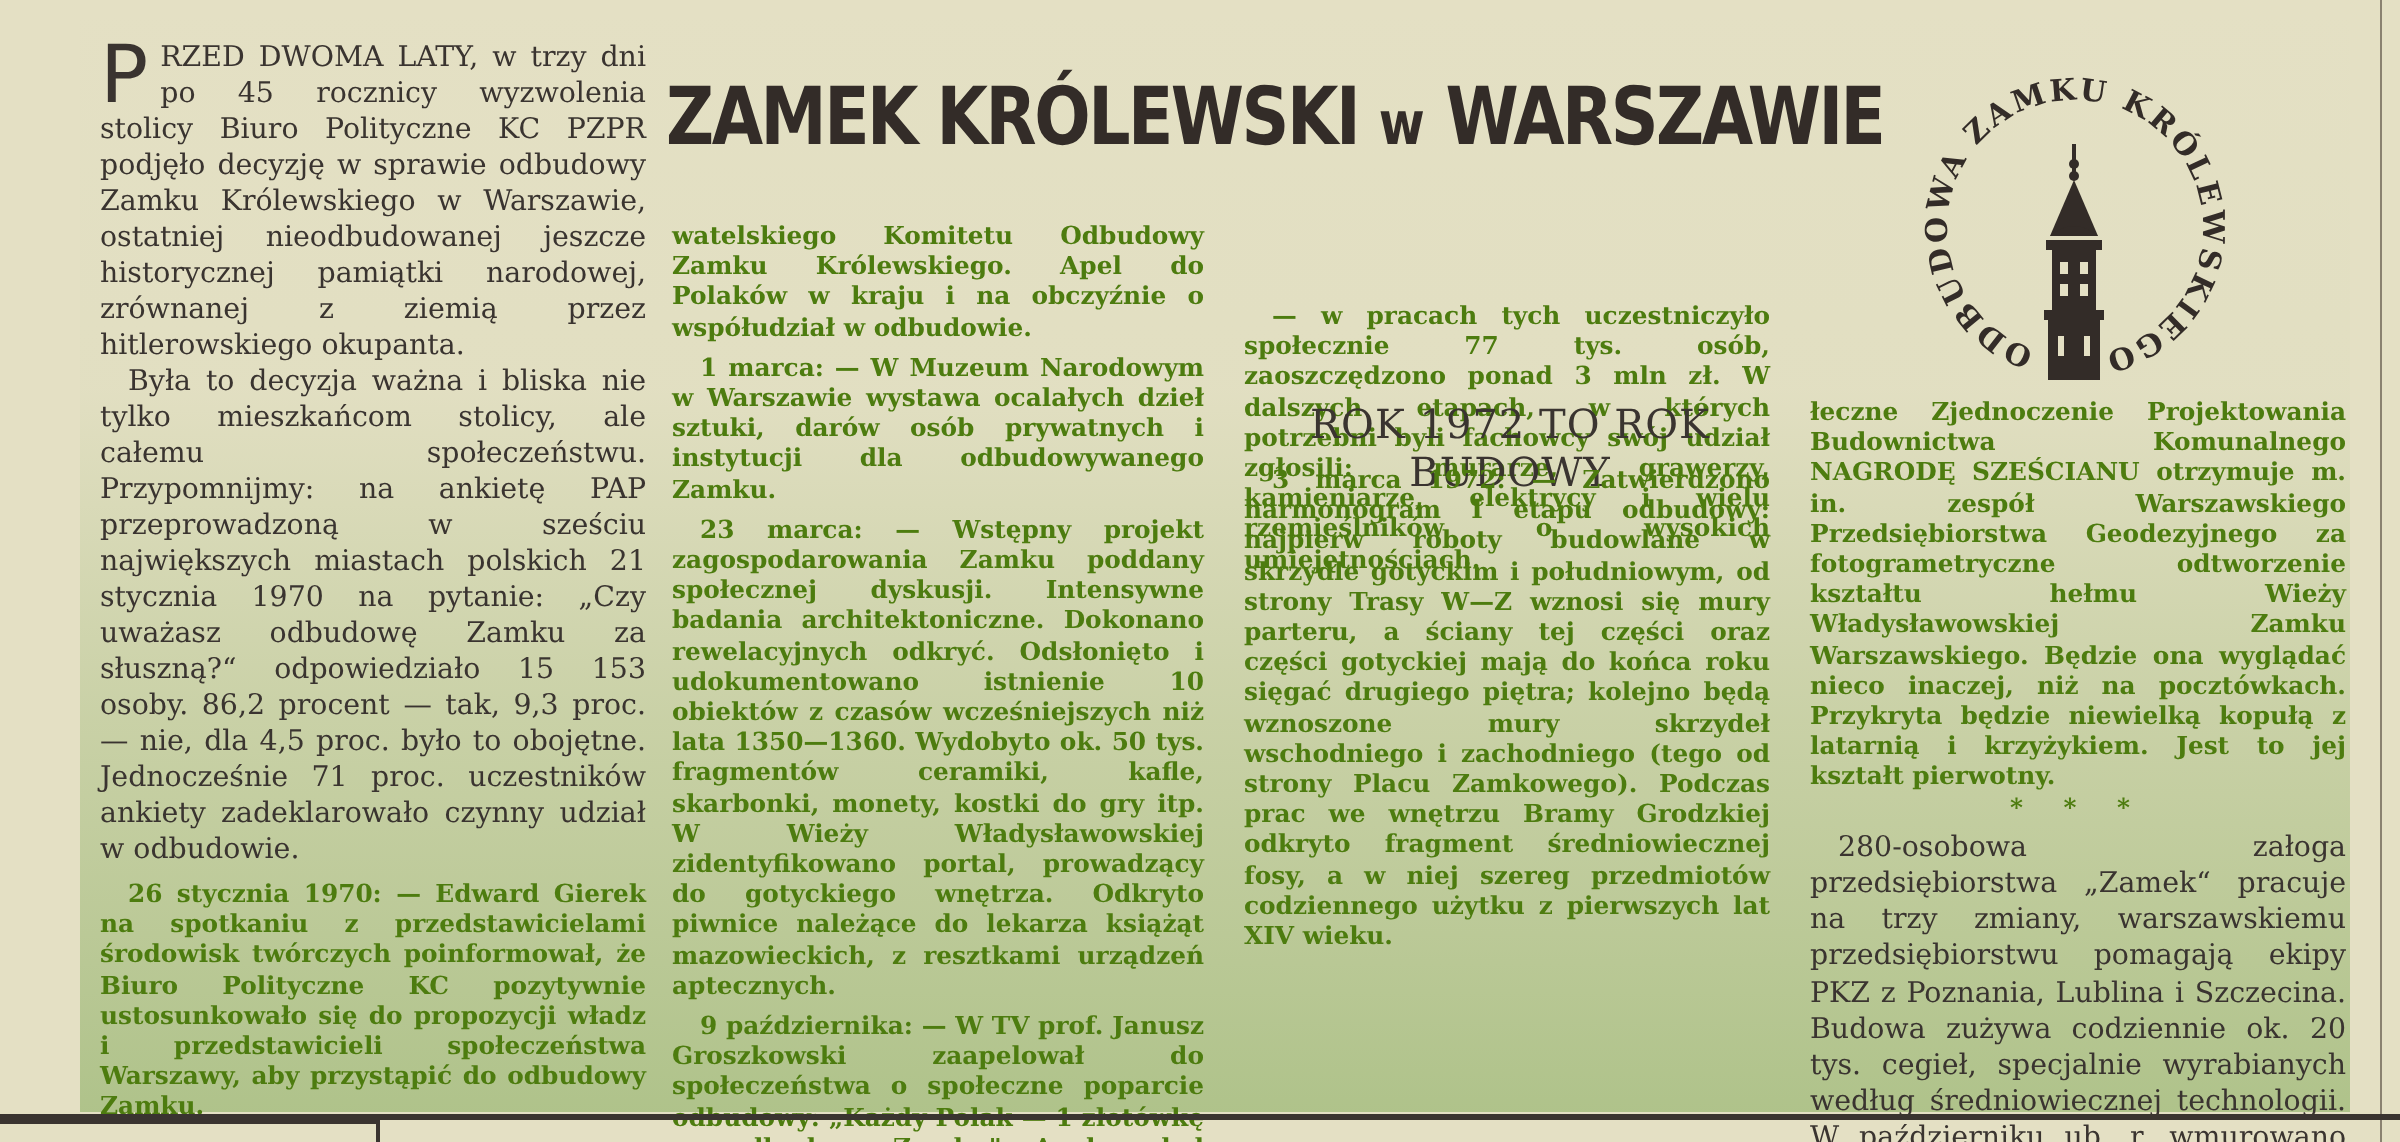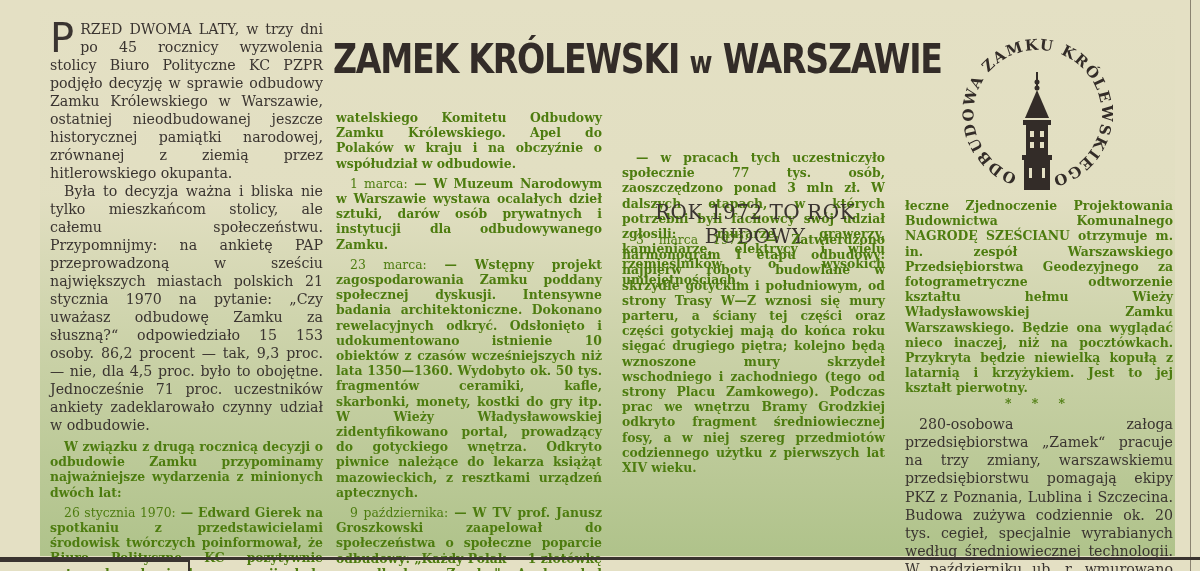--- a/index.html
+++ b/index.html
@@ -30,21 +30,21 @@
   }
   .col {
     position: absolute;
     font-size: 13.2px; line-height: 16.7px;
     text-align: justify;
     hyphens: manual;
   }
   .col p { margin: 0; text-indent: 14px; }
   .col p.noind { text-indent: 0; }
   .col p.gap { margin-top: 5px; }
-  .b { font-weight: normal; }
+  .b { font-weight: bold; }
   .bold-para { font-weight: bold; font-size: 12.4px; line-height: 15.2px; color: #4d7c0f; }
   .lead { font-size: 14.2px; line-height: 18px; }
   .dropcap {
     float: left; font-size: 40px; line-height: 32px; font-family: "DejaVu Sans", sans-serif;
     font-weight: normal; margin: 2px 6px 0 0; color: #3a3430;
   }
   .headline {
     position: absolute; left: 333px; top: 34px; width: 560px;
     font-family: "DejaVu Sans", sans-serif; font-weight: bold;
     font-size: 40px; line-height: 50px; letter-spacing: -1.5px;
@@ -63,21 +63,20 @@
 
 <div class="page">
   <div class="tint"></div>
   <div class="rule-right"></div>
 
   <div class="col" style="left:50px; top:20px; width:273px;">
     <p class="noind lead">
       <span class="dropcap">P</span><span>RZED DWOMA LATY, w trzy dni po 45 rocznicy wyzwolenia stolicy Biuro Polityczne KC PZPR podjęło decyzję w sprawie odbudowy Zamku Królewskiego w Warszawie, ostatniej nieodbudowanej jeszcze historycznej pamiątki narodowej, zrównanej z ziemią przez hitlerowskiego okupanta.</span>
     </p>
     <p class="lead">Była to decyzja ważna i bliska nie tylko mieszkańcom stolicy, ale całemu społeczeństwu. Przypomnijmy: na ankietę PAP przeprowadzoną w sześciu największych miastach polskich 21 stycznia 1970 na pytanie: „Czy uważasz odbudowę Zamku za słuszną?“ odpowiedziało 15 153 osoby. 86,2 procent — tak, 9,3 proc. — nie, dla 4,5 proc. było to obojętne. Jednocześnie 71 proc. uczestników ankiety zadeklarowało czynny udział w odbudowie.</p>
-    <p class="bold-para gap">W związku z drugą rocznicą decyzji o odbudowie Zamku przypominamy najważniejsze wydarzenia z minionych dwóch lat:</p>
     <p class="bold-para gap"><span class="b">26 stycznia 1970:</span> <span>— Edward Gierek na spotkaniu z przedstawicielami środowisk twórczych poinformował, że Biuro Polityczne KC pozytywnie ustosunkowało się do propozycji władz i przedstawicieli społeczeństwa Warszawy, aby przystąpić do odbudowy Zamku.</span></p>
 
   </div>
 
   <div class="headline">
     <span>ZAMEK KRÓLEWSKI</span>
     <span class="small">w</span>
     <span>WARSZAWIE</span>
   </div>
 

